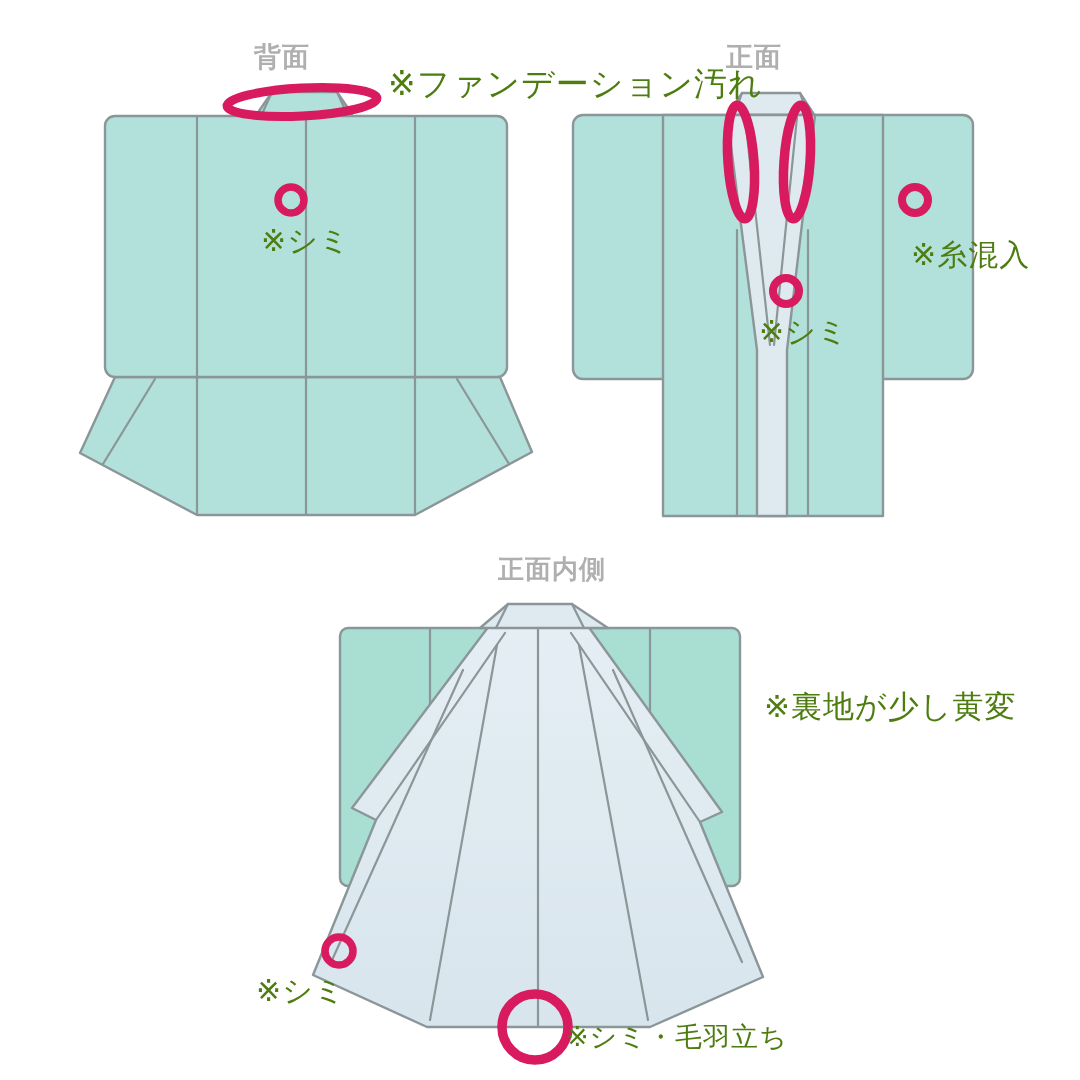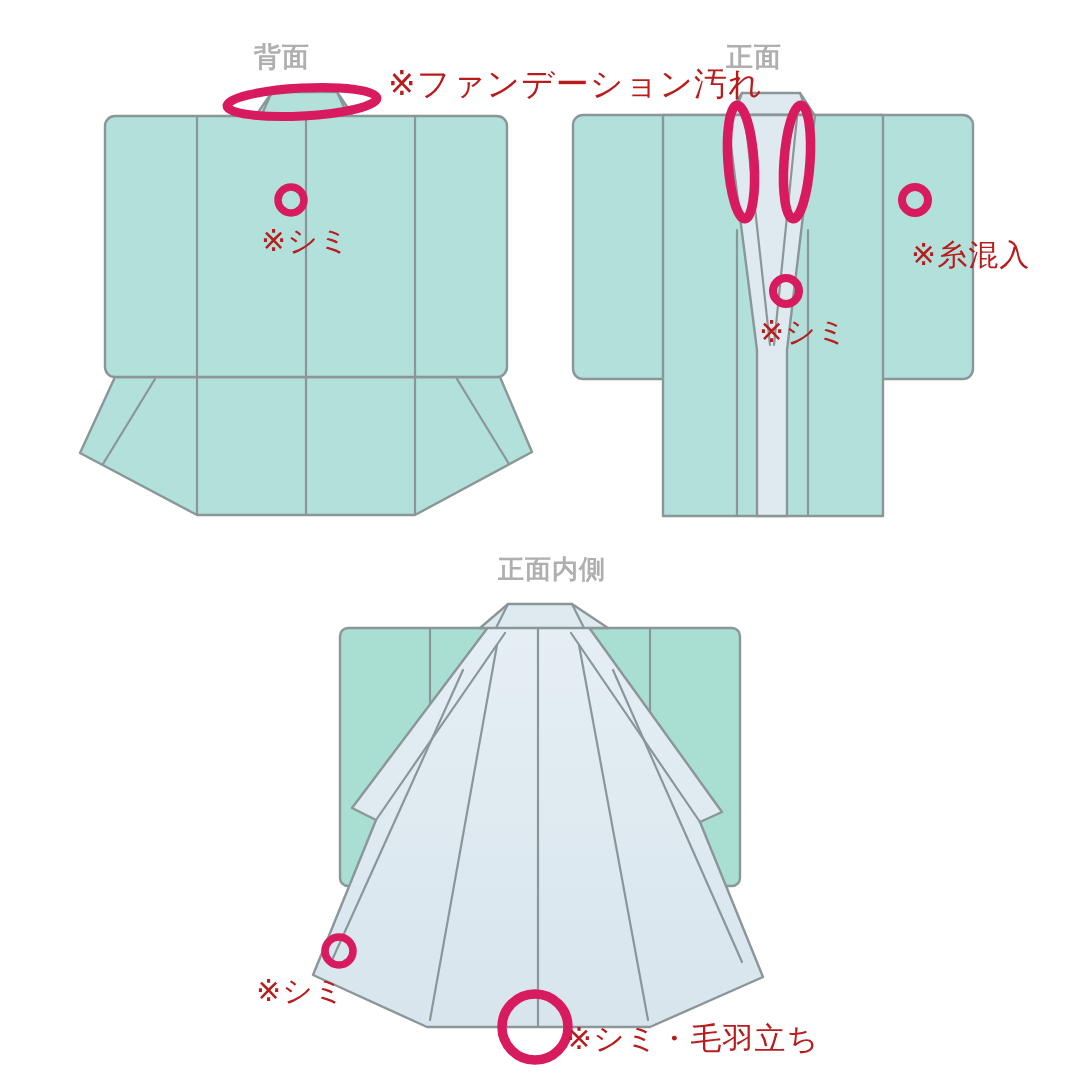--- a/index.html
+++ b/index.html
@@ -3,21 +3,21 @@
 <meta charset="utf-8">
 <style>
   html,body{margin:0;padding:0;background:#ffffff;}
   .stage{
     position:relative;width:1080px;height:1080px;background:#ffffff;overflow:hidden;
     font-family:"DejaVu Sans","Liberation Sans",sans-serif;
   }
   .stage svg{position:absolute;left:0;top:0;}
   .label{position:absolute;white-space:nowrap;line-height:1.15;letter-spacing:1px;}
   .fig-title{color:#afafaf;font-size:27px;font-weight:600;text-align:left;}
-  .annotation{color:#b91c1c;font-size:30px;font-weight:500;}
+  .annotation{color:#4d7c0f;font-size:30px;font-weight:500;}
   .annotation.big{font-size:33px;}
   
   .outline{stroke:#8b9699;stroke-width:2.4;stroke-linejoin:round;stroke-linecap:round;}
   .teal{fill:#b2e0da;}
   .teal2{fill:#a9ded3;}
   .lining{fill:#dfeaf0;}
   .seam{fill:none;stroke:#8b9699;stroke-width:2.2;stroke-linejoin:round;stroke-linecap:round;}
   .marker{fill:none;stroke:#d81b5e;}
 </style>
 </head>
@@ -106,18 +106,19 @@
   <div class="label fig-title" style="left:498px;top:555px;width:124px;font-size:26px;">正面内側</div>
 
   <div class="label annotation big" style="left:388px;top:65px;">※ファンデーション汚れ</div>
 
   <div class="label annotation" style="left:261px;top:224px;">※シミ</div>
 
   <div class="label annotation" style="left:759px;top:315px;">※シミ</div>
 
   <div class="label annotation" style="left:911px;top:238px;">※糸混入</div>
 
+  <div class="label annotation" style="left:764px;top:689px;font-size:31px;">※裏地が少し黄変</div>
 
   <div class="label annotation" style="left:256px;top:974px;">※シミ</div>
 
-  <div class="label annotation" style="left:566px;top:1021px;font-size:31px;">※シミ・毛羽立ち</div>
+  <div class="label annotation" style="left:566px;top:1021px;font-size:27px;">※シミ・毛羽立ち</div>
 
 </div>
 
 </body></html>

